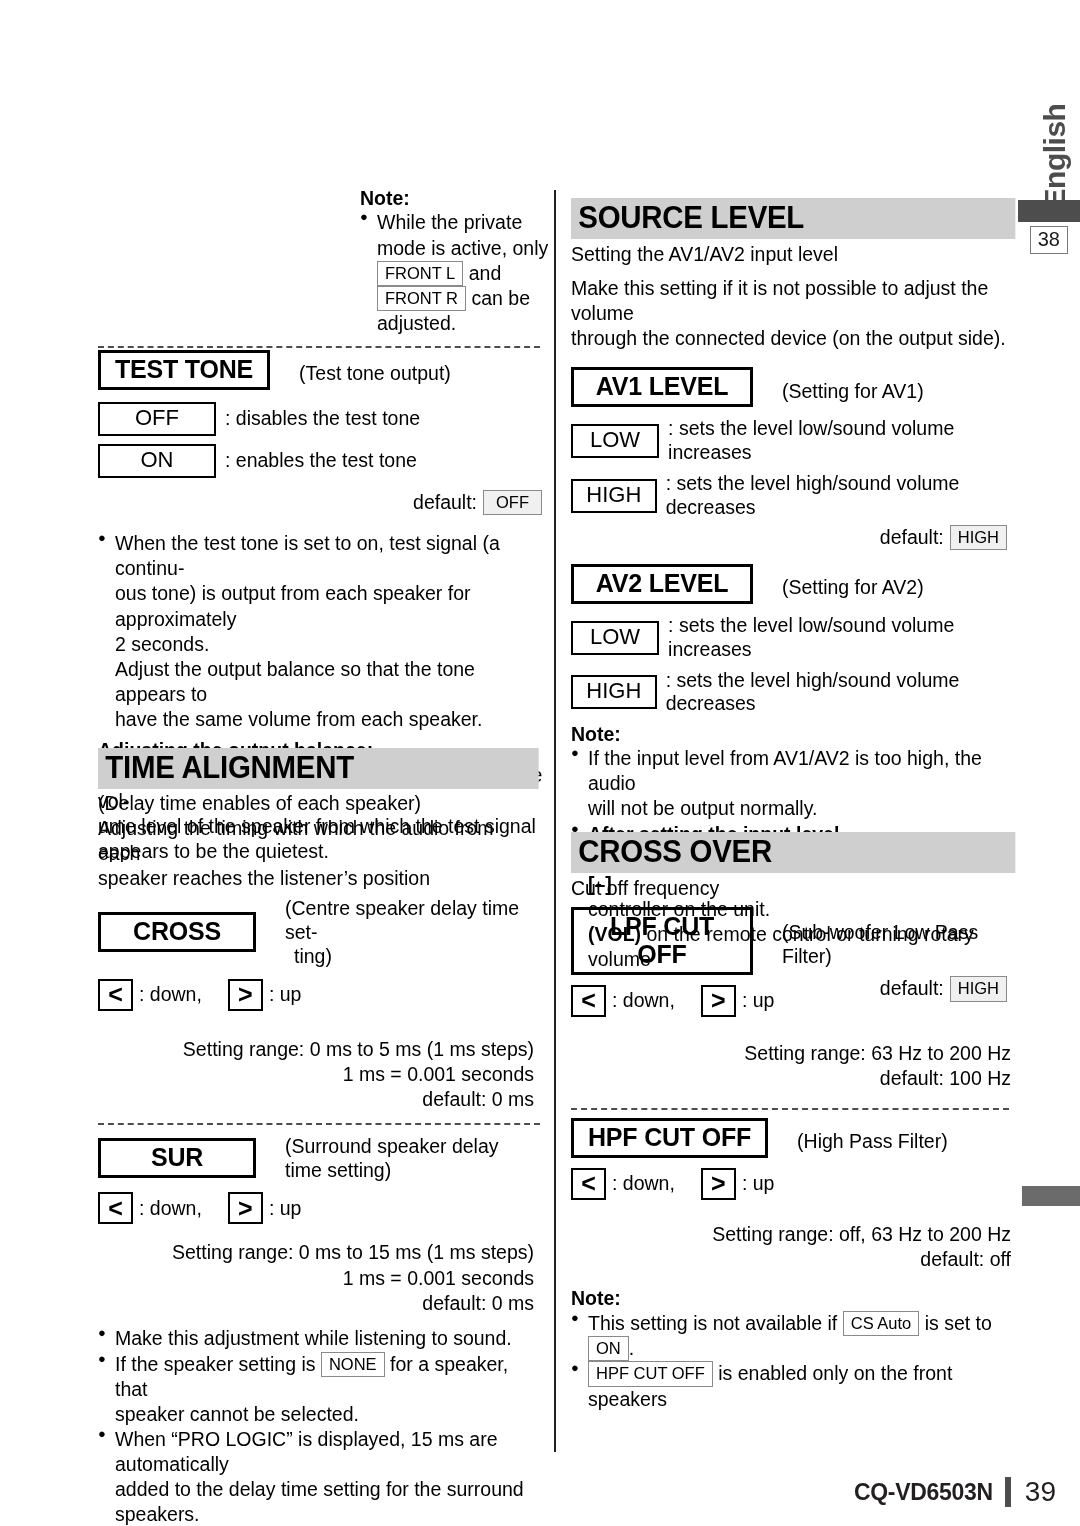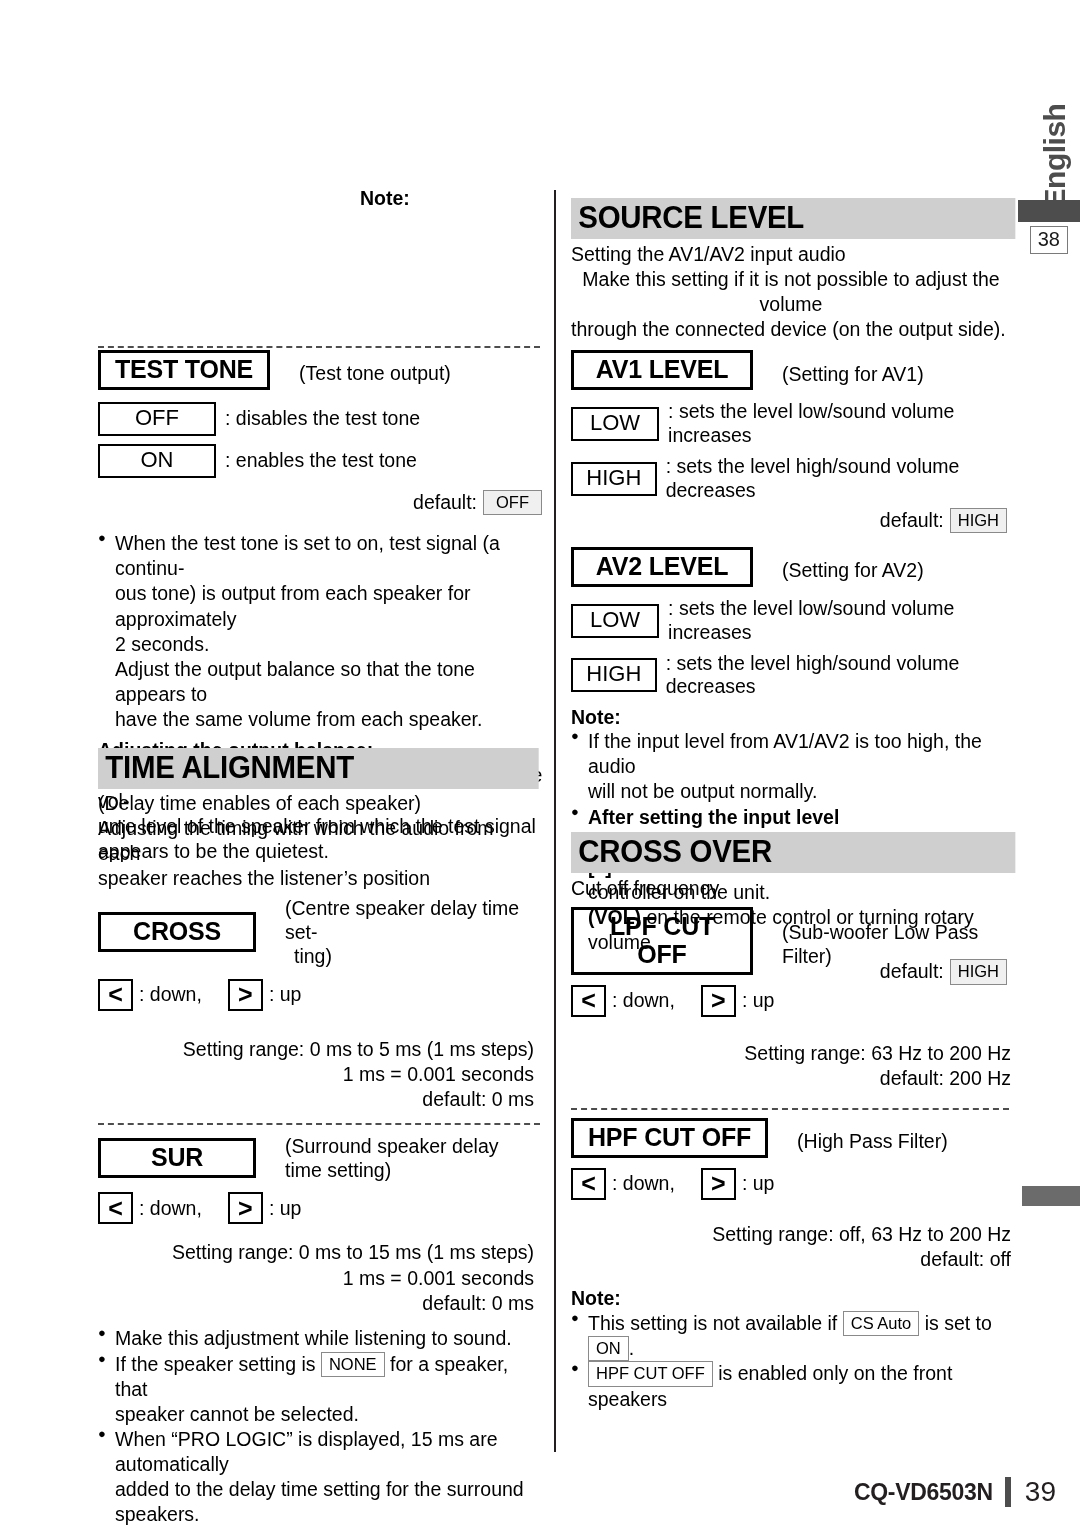--- a/index.html
+++ b/index.html
@@ -288,20 +288,34 @@
     <span>English</span>
   </div>
   <div class="edge-bar-dark"></div>
   <div class="page-ref">38</div>
   <div class="edge-bar-gray"></div>
 
   <div class="col col-left">
 
     <div style="position:absolute; left:262px; top:186px; width:190px;">
       <div class="note-head">Note:</div>
+      <ul class="bullets">
+        <li>
+          <span>While the private mode is active, only</span>
+          <span class="cont">
+            <span class="tag">FRONT L</span>
+            <span>and</span>
+          </span>
+          <span class="cont">
+            <span class="tag">FRONT R</span>
+            <span>can be</span>
+          </span>
+          <span class="cont">adjusted.</span>
+        </li>
+      </ul>
     </div>
 
     <div style="position:absolute; left:0; top:332px; width:442px;" class="dash-sep"></div>
 
     <div style="position:absolute; left:0; top:350px; width:448px;">
       <div class="title-row" style="margin-top:0;">
         <div class="title-box">TEST TONE</div>
         <div class="caption">(Test tone output)</div>
       </div>
 
@@ -397,25 +411,25 @@
           <span class="cont">added to the delay time setting for the surround speakers.</span>
         </li>
       </ul>
     </div>
   </div>
 
   <div class="col col-right">
 
     <div style="position:absolute; left:0; top:198px; width:440px;">
       <div class="banner">SOURCE LEVEL</div>
-      <div class="body-text" style="margin-top:3px;">Setting the AV1/AV2 input audio</div>
-      <div class="body-text" style="text-align:center;">Make this setting if it is not possible to adjust the volume</div>
+      <div class="body-text" style="margin-top:3px;">Setting the AV1/AV2 input level</div>
+      <div class="body-text" style="margin-top:9px;">Make this setting if it is not possible to adjust the volume</div>
       <div class="body-text">through the connected device (on the output side).</div>
 
-      <div class="title-row" style="margin-top:8px;">
+      <div class="title-row" style="margin-top:16px;">
         <div class="title-box wide">AV1 LEVEL</div>
         <div class="caption">(Setting for AV1)</div>
       </div>
       <div class="opt-row" style="margin-top:10px;">
         <div class="opt-box" style="width:96px;">LOW</div>
         <div class="opt-desc">: sets the level low/sound volume increases</div>
       </div>
       <div class="opt-row">
         <div class="opt-box" style="width:96px;">HIGH</div>
         <div class="opt-desc">: sets the level high/sound volume decreases</div>
@@ -465,21 +479,21 @@
       </div>
       <div class="key-row">
         <div class="key-box">&lt;</div>
         <span class="lbl">: down,</span>
         <span class="gap"></span>
         <div class="key-box">&gt;</div>
         <span class="lbl">: up</span>
       </div>
       <div class="range" style="margin-top:24px;">
         <div>Setting range: 63 Hz to 200 Hz</div>
-        <div>default: 200 Hz</div>
+        <div>default: 100 Hz</div>
       </div>
 
       <div class="dash-sep" style="margin-top:16px; width:438px;"></div>
 
       <div class="title-row" style="margin-top:8px;">
         <div class="title-box wide">HPF CUT OFF</div>
         <div class="caption" style="max-width:260px;">(High Pass Filter)</div>
       </div>
       <div class="key-row">
         <div class="key-box">&lt;</div>

